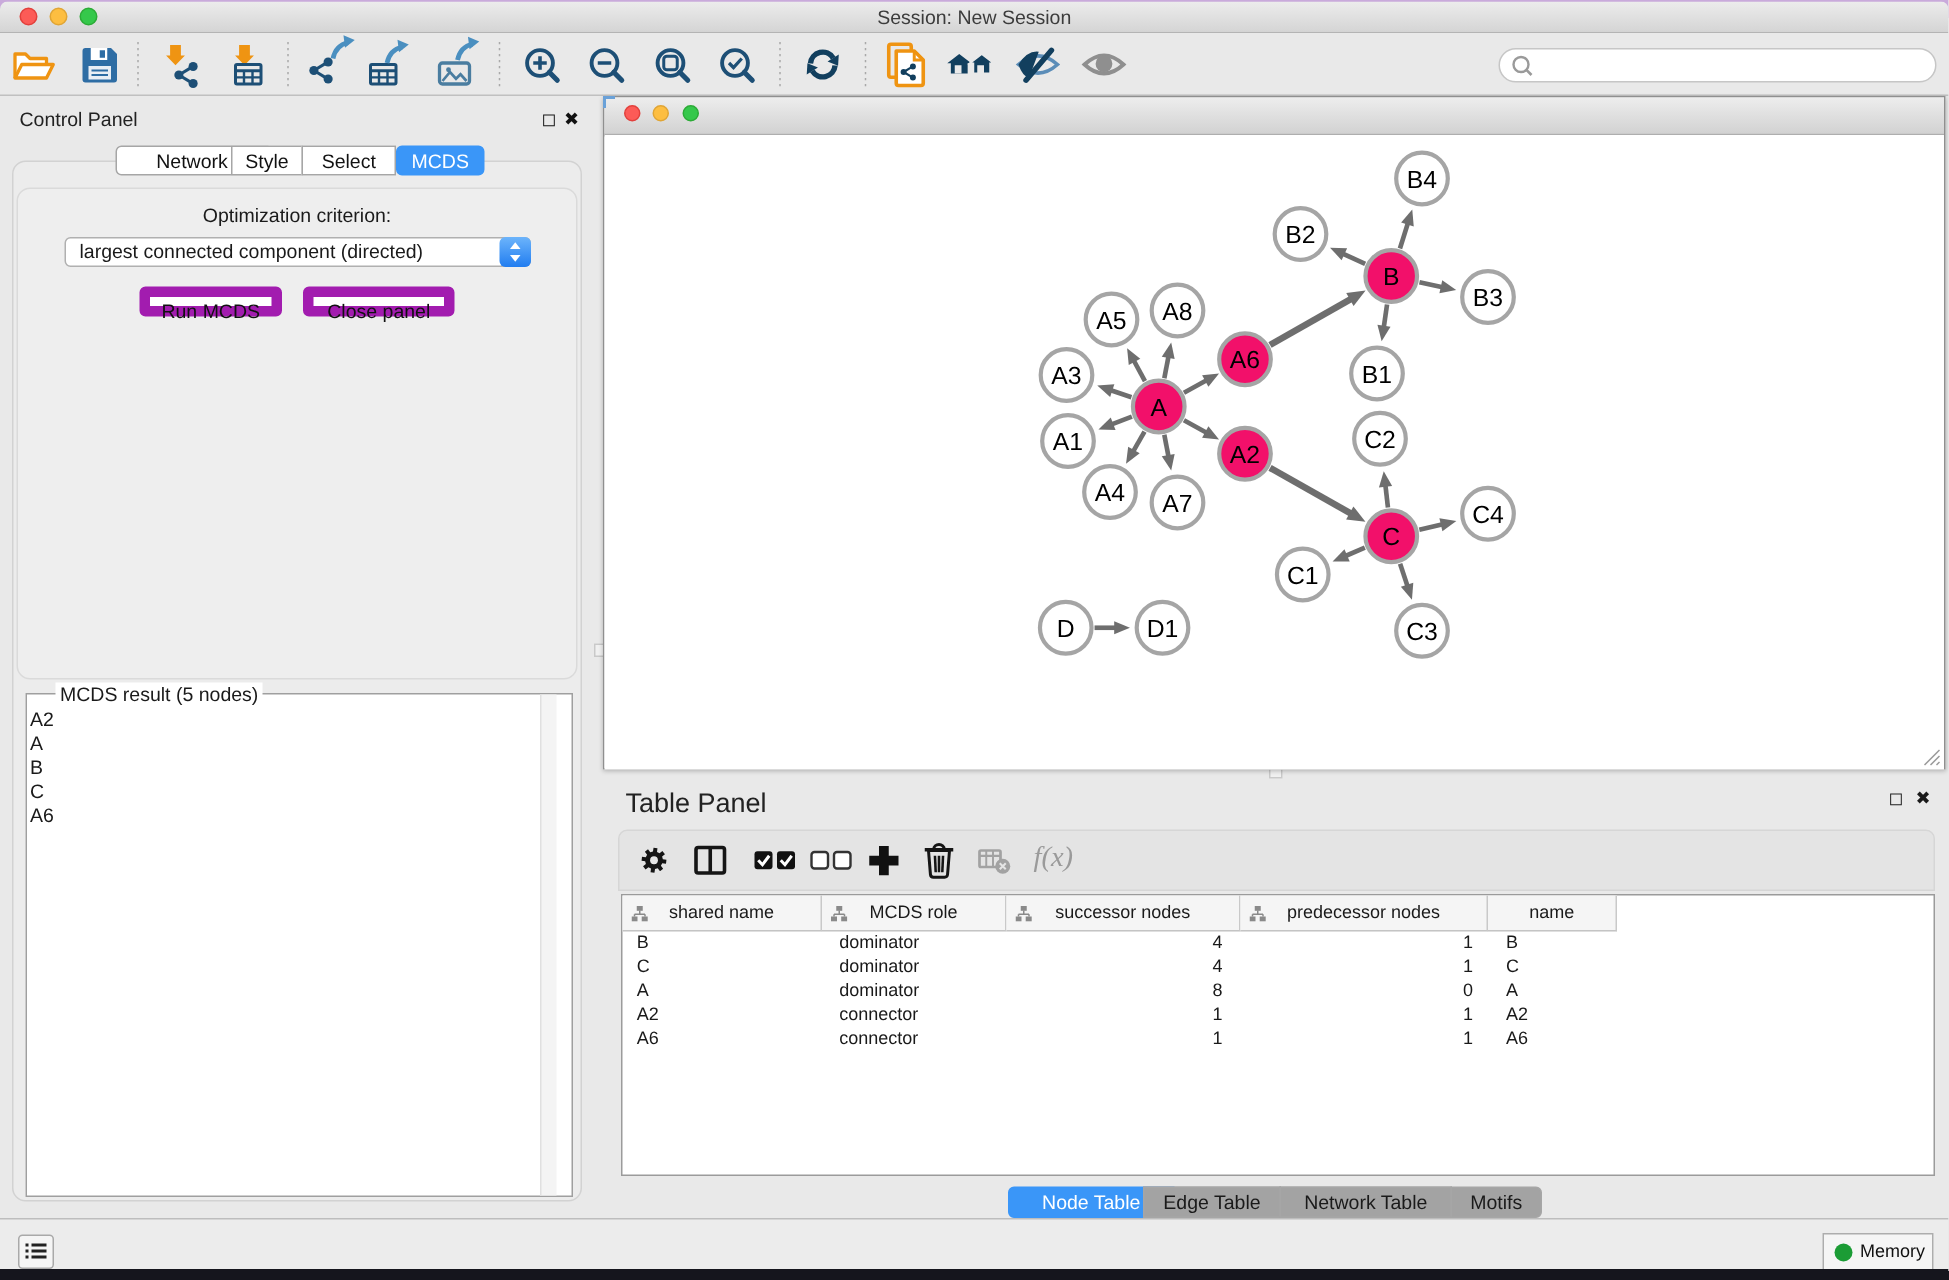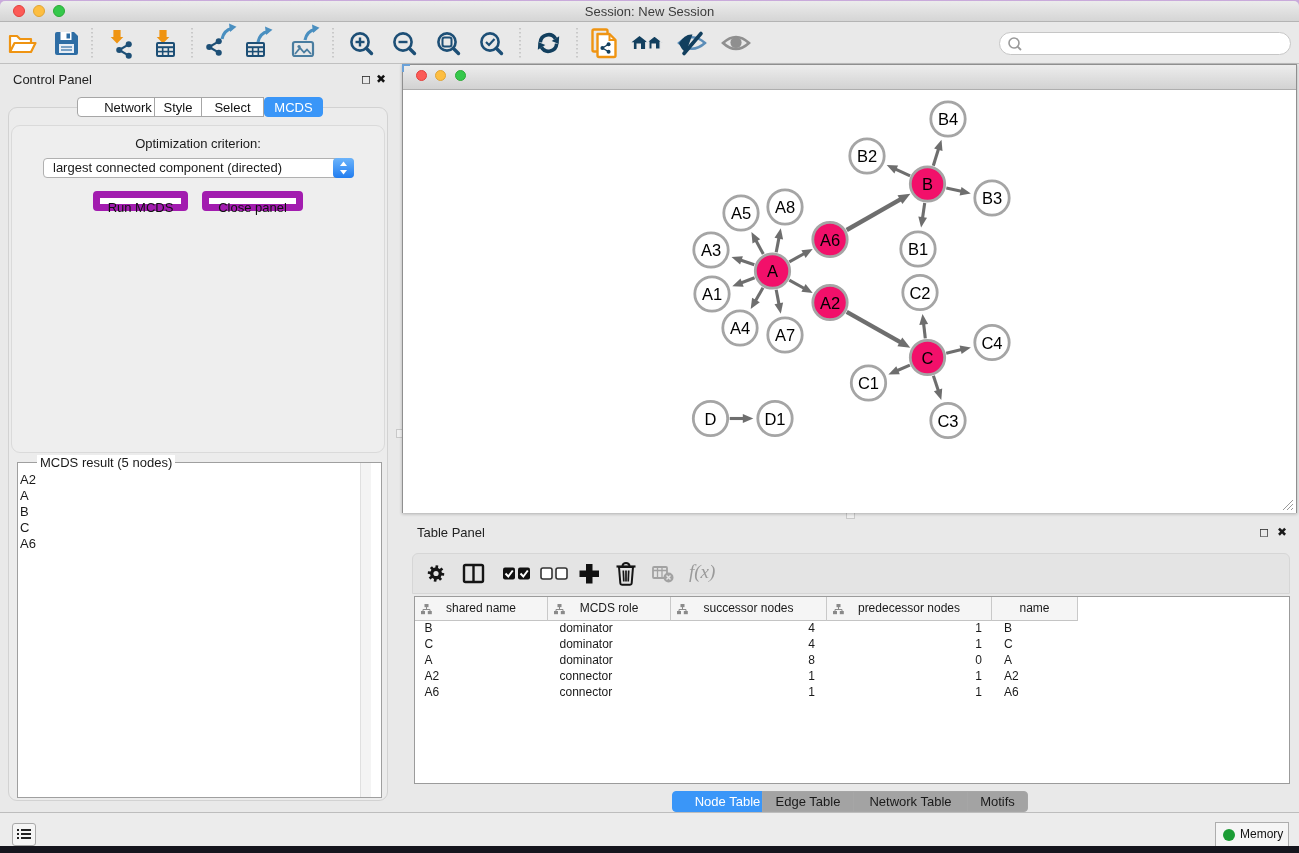--- a/index.html
+++ b/index.html
@@ -267,21 +267,21 @@
       </svg></div>
   <svg class="abs" style="right:2px; bottom:1px;" width="13" height="13">
       <g stroke="#9a9a9a" stroke-width="1">
         <line x1="2" y1="12" x2="12" y2="2"></line>
         <line x1="6" y1="12" x2="12" y2="6"></line>
         <line x1="10" y1="12" x2="12" y2="10"></line>
       </g>
     </svg>
 </div>
 
-<div class="abs" style="left:417px; top:525px; font-size:13px; color:#222;">Table Panel</div>
+<div class="abs" style="left:417px; top:525px; font-size:18px; color:#222;">Table Panel</div>
 <div class="abs" style="left:1259px; top:525px; font-size:12px;">◻</div>
 <div class="abs" style="left:1277px; top:525px; font-size:12px;">✖</div>
 <div class="abs tp-toolbar" id="tptoolbar">
     <svg width="878" height="39" viewBox="0 0 878 39" style="position:absolute;left:0;top:0;">
       <polygon points="22.7,11.2 25.3,11.5 25.0,14.0 26.7,14.9 28.6,13.4 30.3,15.5 28.4,17.0 28.9,18.8 31.3,19.2 31.0,21.8 28.5,21.5 27.6,23.2 29.1,25.1 27.0,26.8 25.5,24.9 23.7,25.4 23.3,27.8 20.7,27.5 21.0,25.0 19.3,24.1 17.4,25.6 15.7,23.5 17.6,22.0 17.1,20.2 14.7,19.8 15.0,17.2 17.5,17.5 18.4,15.8 16.9,13.9 19.0,12.2 20.5,14.1 22.3,13.6" fill="#151515"></polygon>
       <circle cx="23" cy="19.5" r="2.6" fill="#e4e4e4"></circle>
       <rect x="51" y="11" width="19" height="17" rx="1.5" fill="none" stroke="#151515" stroke-width="2.4"></rect>
       <line x1="60.5" y1="11" x2="60.5" y2="28" stroke="#151515" stroke-width="2.4"></line>
       <rect x="90" y="13.5" width="12" height="12" rx="2" fill="#111"></rect>
       <path d="M92.5 19.5 l2.8 3 l4.5-6" fill="none" stroke="#fff" stroke-width="2"></path>

